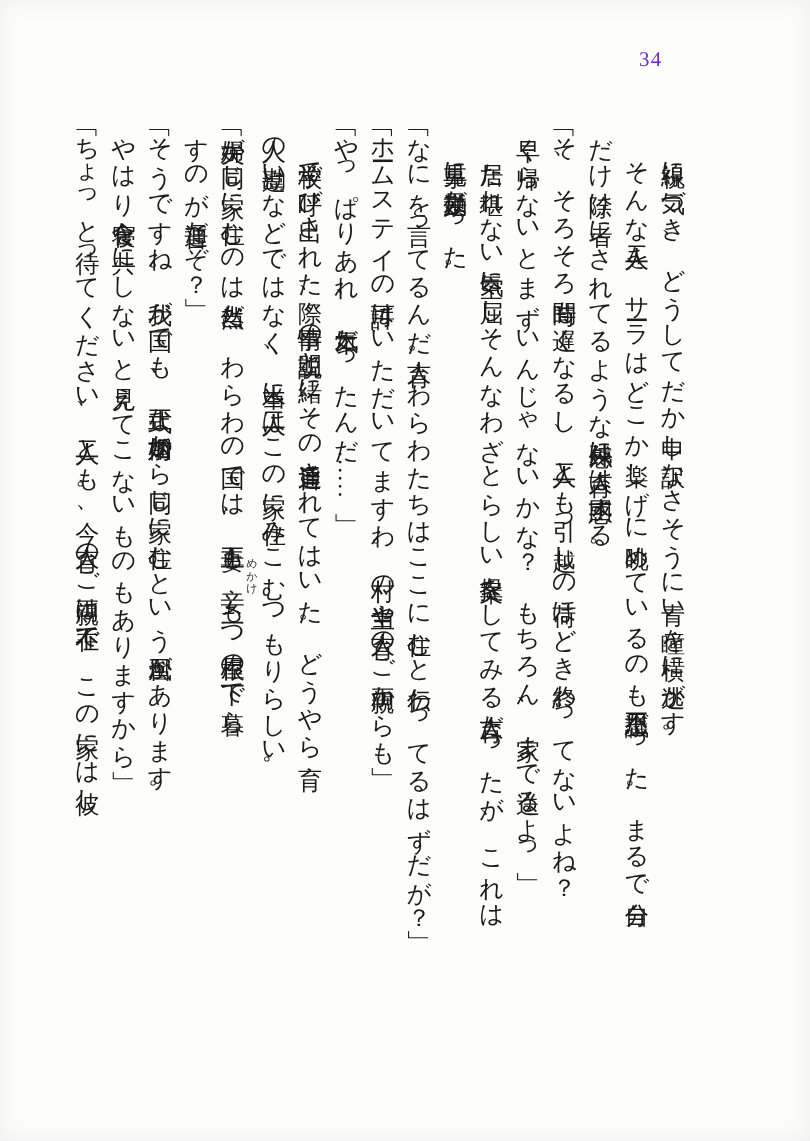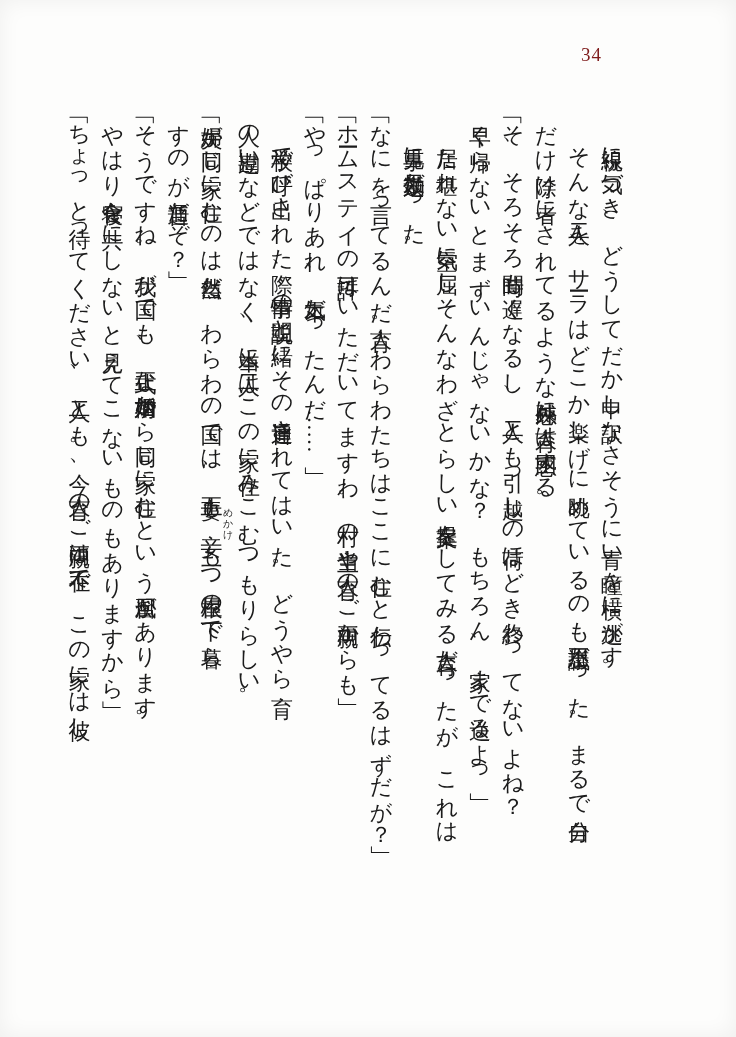--- a/index.html
+++ b/index.html
@@ -20,21 +20,21 @@
     background: #fdfdfc;
     box-shadow: inset 0 0 22px rgba(0,0,0,0.06);
     color: #1e1e1e;
   }
   .page-number {
     position: absolute;
     top: 44px;
     left: 581px;
     font-size: 19px;
     letter-spacing: 1px;
-    color: #7f1d1d;
+    color: #6d28d9;
   }
   .text-block {
     position: absolute;
     top: 110px;
     left: 68px;
     width: 561px;
     height: 836px;
     writing-mode: vertical-rl;
     text-orientation: mixed;
     font-size: 22px;

